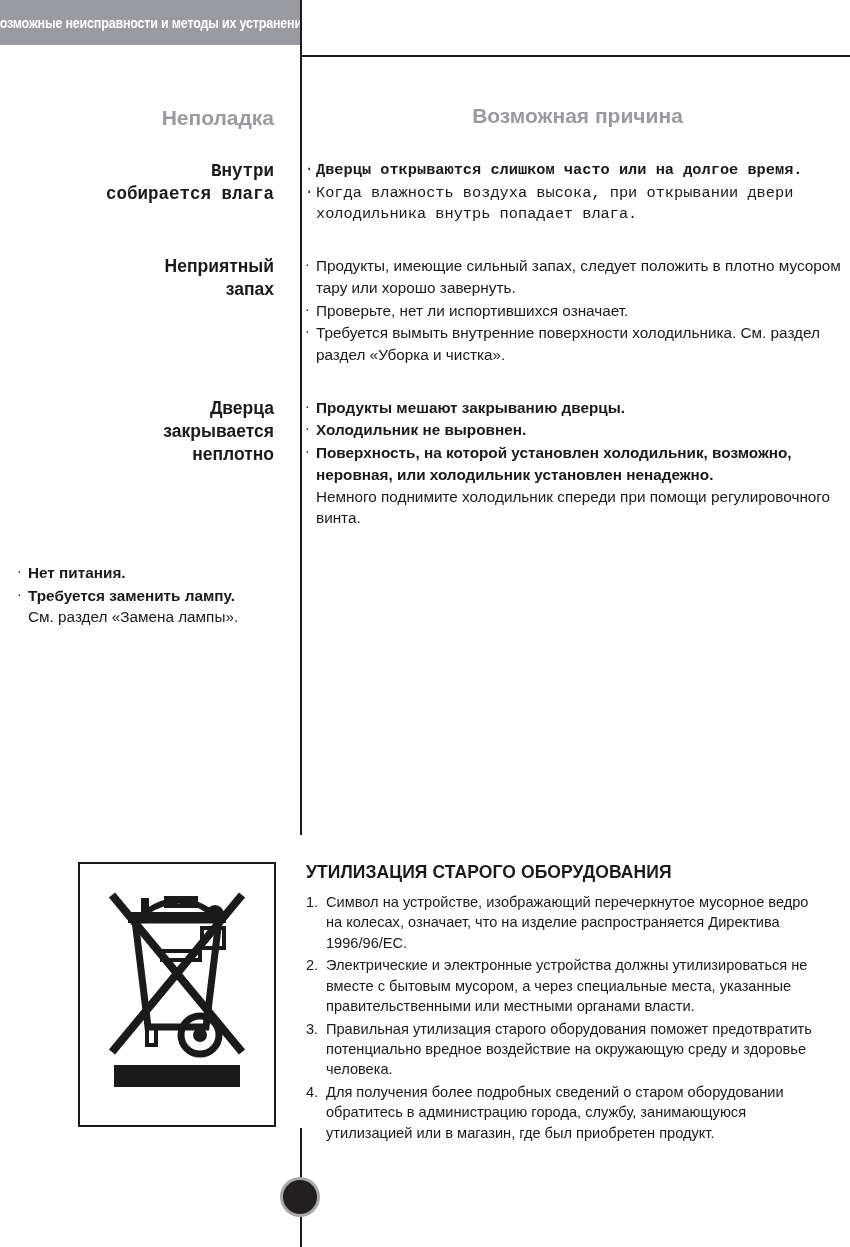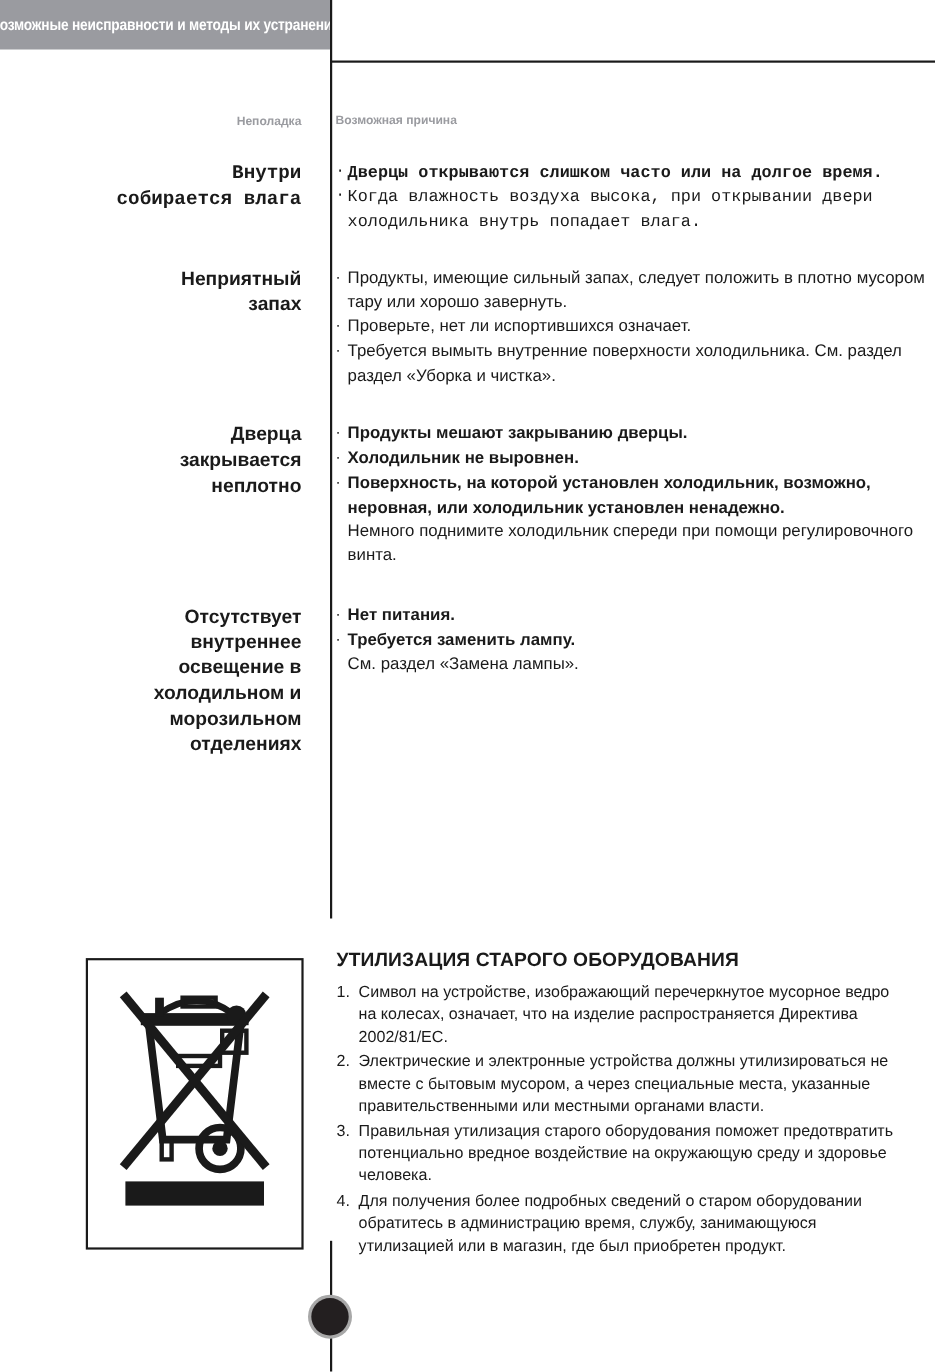--- a/index.html
+++ b/index.html
@@ -91,25 +91,25 @@
   }
   .col-cause {
     width: 562px;
     padding-left: 17px;
     box-sizing: border-box;
   }
 
   .head-row .col-symptom,
   .head-row .col-cause {
     color: #9a9ba0;
-    font-size: 11px;
+    font-size: 21px;
     font-weight: bold;
   }
   .head-row .col-cause {
-    text-align: left;
+    text-align: center;
   }
 
   .cause-item {
     display: flex;
     align-items: flex-start;
     font-size: 15.3px;
     line-height: 1.42;
     margin-bottom: 1px;
   }
   .cause-bullet {
@@ -135,21 +135,21 @@
     display: block;
   }
 
   
   #disposal-section {
     position: absolute;
     left: 0;
     top: 862px;
     width: 850px;
     display: flex;
-    align-items: center;
+    align-items: flex-start;
   }
   #weee-symbol-box {
     margin-left: 78px;
     width: 198px;
     height: 265px;
     border: 2px solid #1a1a1a;
     box-sizing: border-box;
     background: #ffffff;
     display: flex;
     align-items: center;
@@ -278,21 +278,20 @@
           <div class="cause-item">
             <span class="cause-bullet">·</span>
             <span class="cause-body">
               <span class="cause-lead">Поверхность, на которой установлен холодильник, возможно, неровная, или холодильник установлен ненадежно.</span>
               <span class="cause-detail">Немного поднимите холодильник спереди при помощи регулировочного винта.</span>
             </span>
           </div>
         </div>
       </div>
       <div class="trouble-row" style="margin-top: 32px;">
-        <div class="col-symptom">Отсутствует<br>внутреннее<br>освещение в<br>холодильном и<br>морозильном<br>отделениях</div>
         <div class="col-cause">
           <div class="cause-item">
             <span class="cause-bullet">·</span>
             <span class="cause-body">
               <span class="cause-lead">Нет питания.</span>
             </span>
           </div>
           <div class="cause-item">
             <span class="cause-bullet">·</span>
             <span class="cause-body">
@@ -336,33 +335,33 @@
 
       <rect x="12" y="178" width="126" height="22" fill="#1a1a1a"></rect>
     </svg>
   </div>
 
   <div id="disposal-text">
     <div id="disposal-title">УТИЛИЗАЦИЯ СТАРОГО ОБОРУДОВАНИЯ</div>
     <div id="disposal-list">
         <div class="disposal-item">
           <span class="disposal-num">1.</span>
-          <span class="disposal-body">Символ на устройстве, изображающий перечеркнутое мусорное ведро на колесах, означает, что на изделие распространяется Директива 2002/81/EC.</span>
+          <span class="disposal-body">Символ на устройстве, изображающий перечеркнутое мусорное ведро на колесах, означает, что на изделие распространяется Директива 1996/96/EC.</span>
         </div>
         <div class="disposal-item">
           <span class="disposal-num">2.</span>
           <span class="disposal-body">Электрические и электронные устройства должны утилизироваться не вместе с бытовым мусором, а через специальные места, указанные правительственными или местными органами власти.</span>
         </div>
         <div class="disposal-item">
           <span class="disposal-num">3.</span>
           <span class="disposal-body">Правильная утилизация старого оборудования поможет предотвратить потенциально вредное воздействие на окружающую среду и здоровье человека.</span>
         </div>
         <div class="disposal-item">
           <span class="disposal-num">4.</span>
-          <span class="disposal-body">Для получения более подробных сведений о старом оборудовании обратитесь в администрацию время, службу, занимающуюся утилизацией или в магазин, где был приобретен продукт.</span>
+          <span class="disposal-body">Для получения более подробных сведений о старом оборудовании обратитесь в администрацию города, службу, занимающуюся утилизацией или в магазин, где был приобретен продукт.</span>
         </div>
       </div>
   </div>
 </div>
 
 <div id="page-number-badge">
   <span></span>
 </div>
 
 </body></html>

